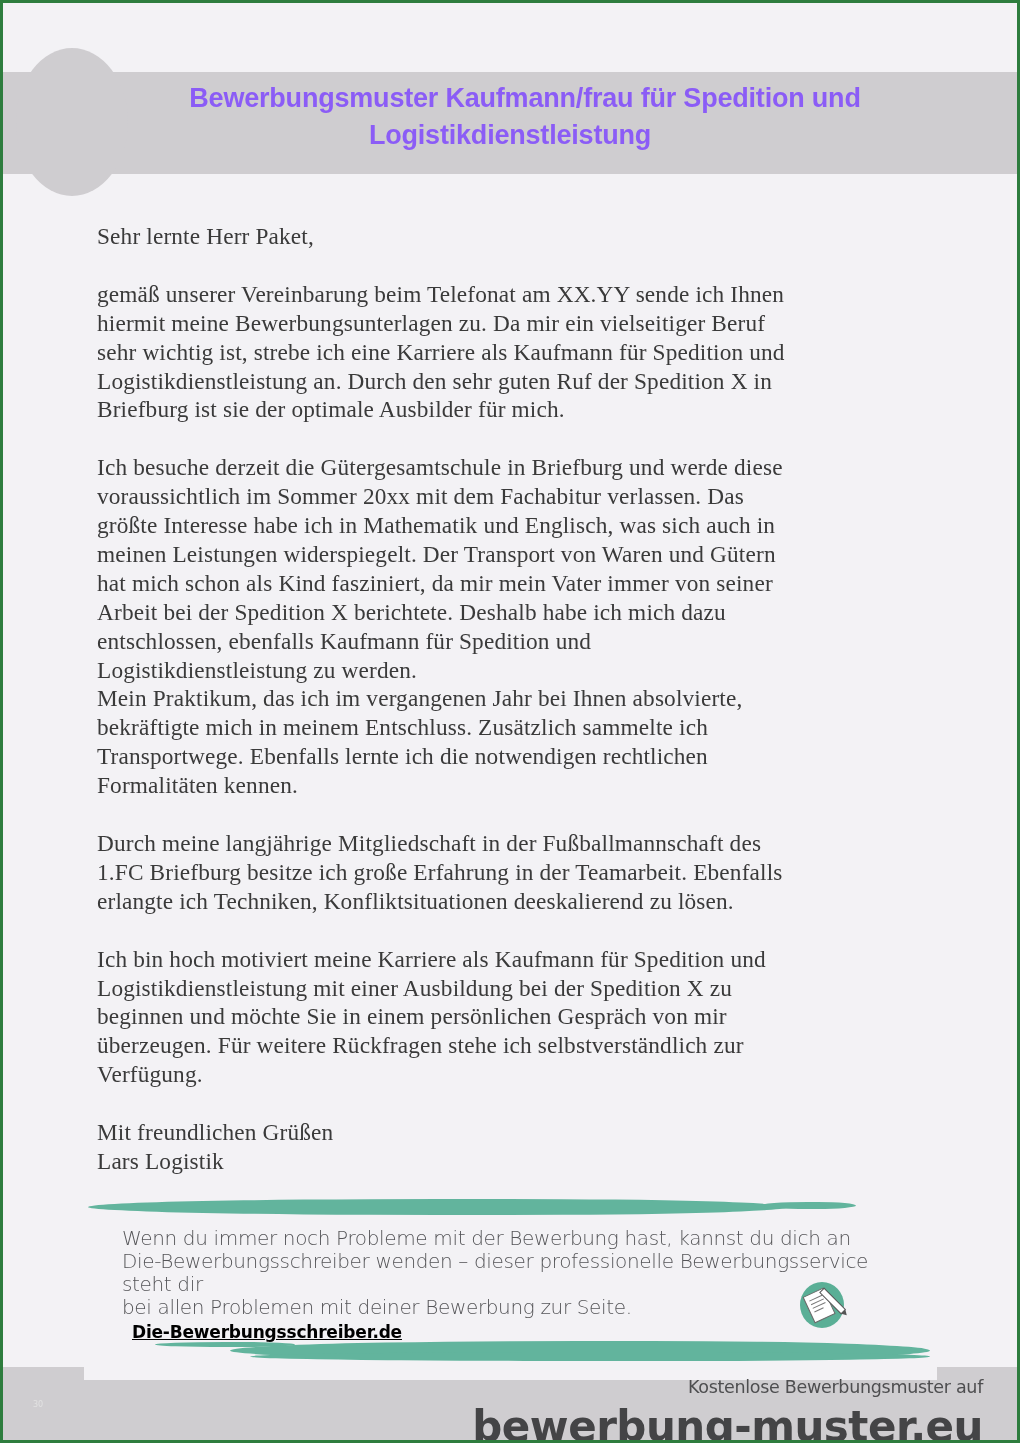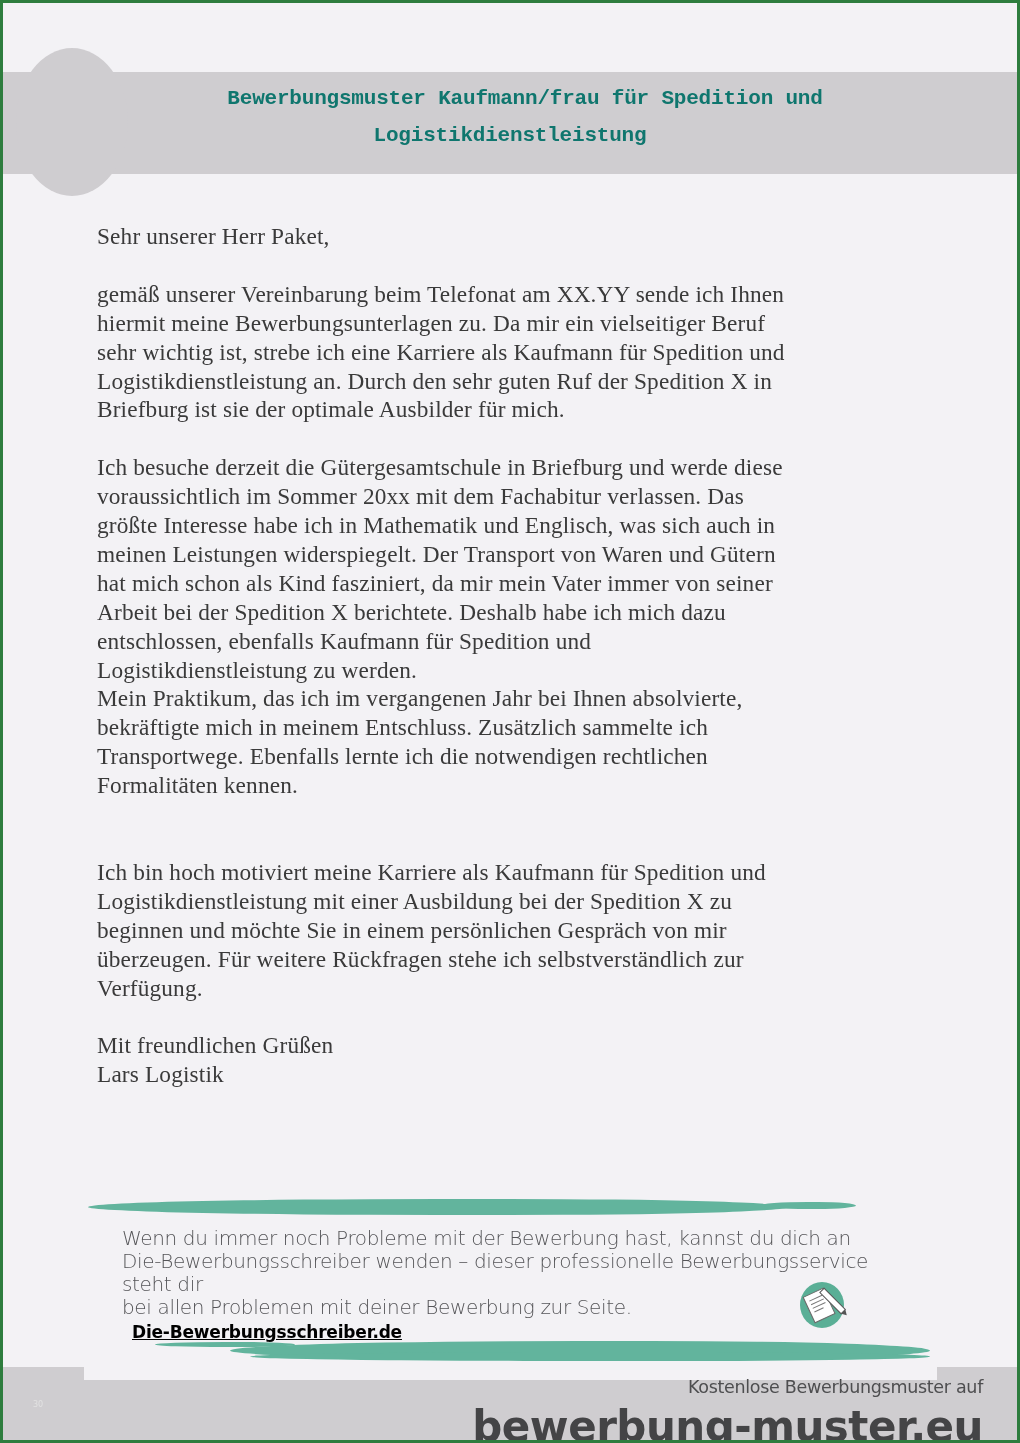--- a/index.html
+++ b/index.html
@@ -19,23 +19,23 @@
       background: #cfcdd0;
     }
     .title-circle {
       position: absolute; left: 16px; top: 48px; width: 112px; height: 148px;
       border-radius: 50%;
       background: #cfcdd0;
     }
     .title {
       position: absolute; left: 0; top: 80px; width: 1020px;
       text-align: center;
-      font-family: Liberation Mono, monospace;
-      font-weight: bold; font-size: 21px; line-height: 37px;
-      color: #0f766e;
+      font-family: Liberation Sans, sans-serif;
+      font-weight: bold; font-size: 27px; line-height: 37px;
+      color: #8b5cf6;
       letter-spacing: -0.2px;
     }
     .title .line1 { display: block; padding-left: 30px; }
     .title .line2 { display: block; padding-left: 0; }
     .letter {
       position: absolute; left: 97px; top: 222px; width: 860px;
       color: #3a3a3a;
       font-family: "Liberation Serif", serif;
       font-size: 23.3px; line-height: 28.9px;
       letter-spacing: 0.15px;
@@ -89,21 +89,21 @@
 <body>
 
 <div class="title-band"></div>
 <div class="title-circle"></div>
 <h1 class="title">
   <span class="line1">Bewerbungsmuster Kaufmann/frau für Spedition und</span>
   <span class="line2">Logistikdienstleistung</span>
 </h1>
 
 <div class="letter">
-  <p>Sehr unserer Herr Paket,</p>
+  <p>Sehr lernte Herr Paket,</p>
   <div class="gap"></div>
   <div>
     <p>gemäß unserer Vereinbarung beim Telefonat am XX.YY sende ich Ihnen</p>
     <p>hiermit meine Bewerbungsunterlagen zu. Da mir ein vielseitiger Beruf</p>
     <p>sehr wichtig ist, strebe ich eine Karriere als Kaufmann für Spedition und</p>
     <p>Logistikdienstleistung an. Durch den sehr guten Ruf der Spedition X in</p>
     <p>Briefburg ist sie der optimale Ausbilder für mich.</p>
   </div>
   <div class="gap"></div>
   <div>
@@ -114,20 +114,25 @@
     <p>hat mich schon als Kind fasziniert, da mir mein Vater immer von seiner</p>
     <p>Arbeit bei der Spedition X berichtete. Deshalb habe ich mich dazu</p>
     <p>entschlossen, ebenfalls Kaufmann für Spedition und</p>
     <p>Logistikdienstleistung zu werden.</p>
     <p>Mein Praktikum, das ich im vergangenen Jahr bei Ihnen absolvierte,</p>
     <p>bekräftigte mich in meinem Entschluss. Zusätzlich sammelte ich</p>
     <p>Transportwege. Ebenfalls lernte ich die notwendigen rechtlichen</p>
     <p>Formalitäten kennen.</p>
   </div>
   <div class="gap"></div>
+  <div>
+    <p>Durch meine langjährige Mitgliedschaft in der Fußballmannschaft des</p>
+    <p>1.FC Briefburg besitze ich große Erfahrung in der Teamarbeit. Ebenfalls</p>
+    <p>erlangte ich Techniken, Konfliktsituationen deeskalierend zu lösen.</p>
+  </div>
   <div class="gap"></div>
   <div>
     <p>Ich bin hoch motiviert meine Karriere als Kaufmann für Spedition und</p>
     <p>Logistikdienstleistung mit einer Ausbildung bei der Spedition X zu</p>
     <p>beginnen und möchte Sie in einem persönlichen Gespräch von mir</p>
     <p>überzeugen. Für weitere Rückfragen stehe ich selbstverständlich zur</p>
     <p>Verfügung.</p>
   </div>
   <div class="gap"></div>
   <p>Mit freundlichen Grüßen</p>

